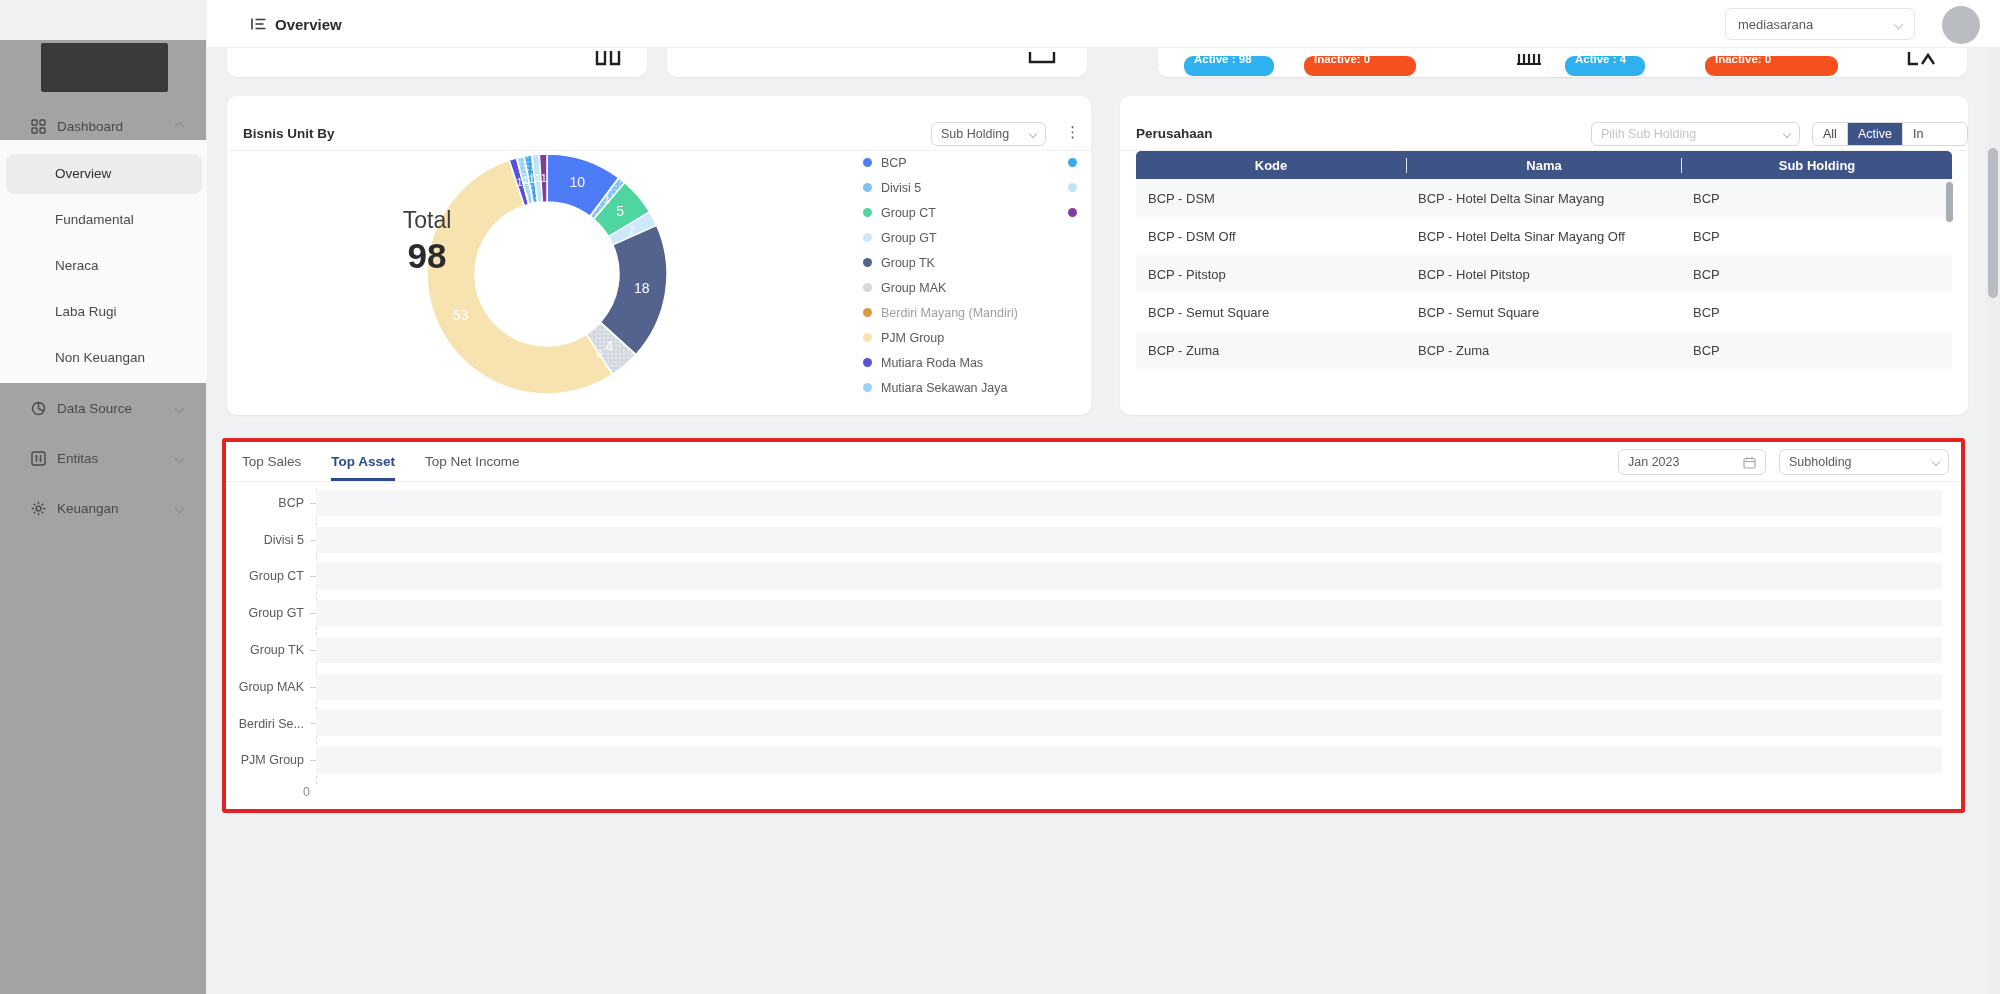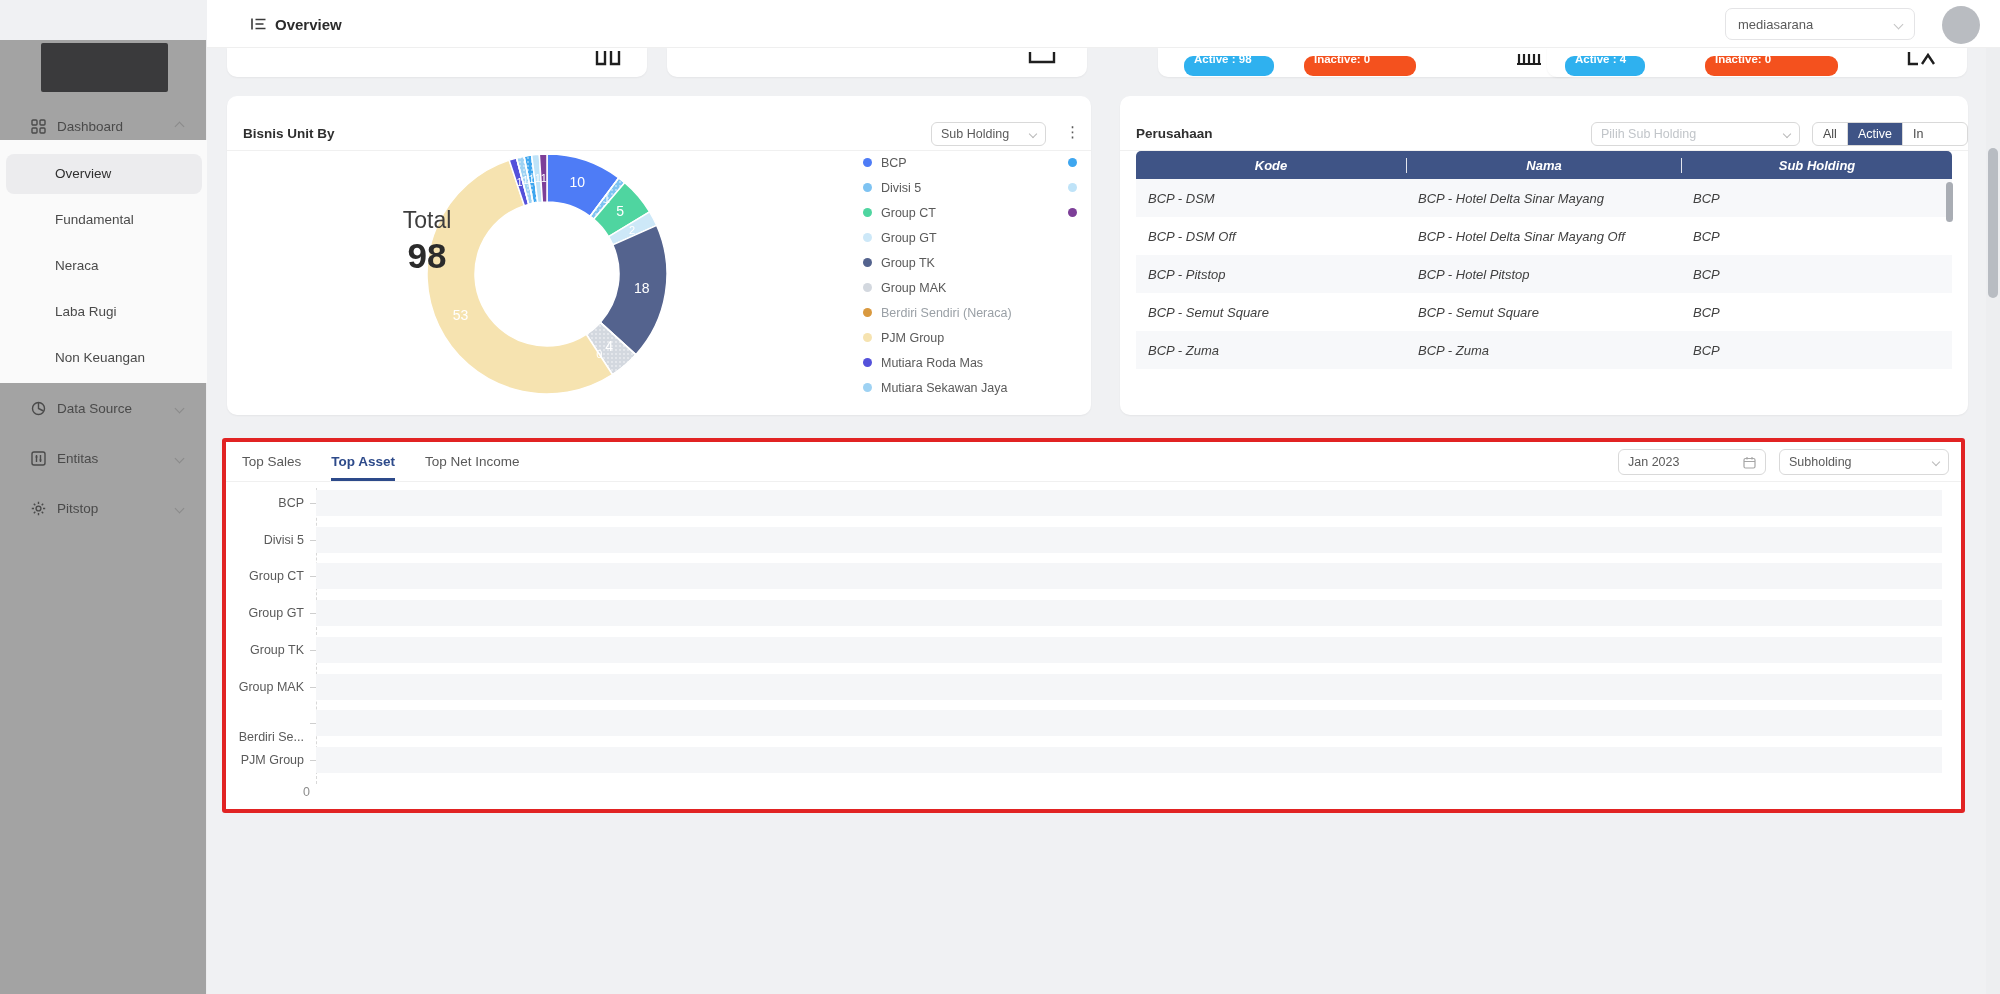--- a/index.html
+++ b/index.html
@@ -68,21 +68,21 @@
   .lg-lab.muted { color:#9aa0a6; }
 
   
   #table-card { left:913px; top:48px; width:848px; height:319px; }
   #ph-select { position:absolute; left:471px; top:6px; width:209px; }
   #segmented { position:absolute; left:692px; top:6px; height:24px; display:flex; border:1px solid #d9d9d9;
                border-radius:6px; overflow:hidden; background:#fff; }
   #segmented div { padding:0 10px; line-height:22px; font-size:12.5px; color:#4a4a4a; cursor:pointer; }
   #segmented div + div { border-left:1px solid #d9d9d9; }
   #segmented div.on { background:#3f5486; color:#fff; }
-  #ptable { position:absolute; left:16px; top:55px; width:816px;font-style:italic; }
+  #ptable { position:absolute; left:16px; top:55px; width:816px; }
   #thead { display:flex; background:#3f5486; border-radius:5px 5px 0 0; height:28px; align-items:center; position:relative; }
   #thead .th { color:#fff; font-size:13px; font-weight:bold; text-align:center; }
   #thead .th + .th { border-left:1px solid rgba(255,255,255,.85); }
   .tr { display:flex; height:38px; align-items:center; font-size:13px; color:#404040; cursor:pointer; }
   .tr:nth-child(odd) { background:#f7f8fa; }
   .td { padding-left:12px; white-space:nowrap; overflow:hidden; }
   .c1 { width:270px; } .c2 { width:275px; } .c3 { width:271px; }
   #tbl-scroll { position:absolute; left:826px; top:86px; width:7px; height:40px; border-radius:4px; background:#a9adb4; cursor:pointer; }
 
   
@@ -164,21 +164,21 @@
     <span class="chev down"></span>
   </div>
 
   <div class="side-row" style="top:443px">
     <span class="sicon">
       <svg width="17" height="17" viewBox="0 0 17 17" fill="none" stroke="#4a4a4a" stroke-width="1.4">
         <circle cx="8.5" cy="8.5" r="2.4"></circle>
         <path d="M8.5 1.8v2.2 M8.5 13v2.2 M1.8 8.5h2.2 M13 8.5h2.2 M3.8 3.8l1.5 1.5 M11.7 11.7l1.5 1.5 M13.2 3.8l-1.5 1.5 M5.3 11.7l-1.5 1.5"></path>
       </svg>
       </span>
-    <span>Pitstop</span>
+    <span>Keuangan</span>
     <span class="chev down"></span>
   </div>
 
 </div>
 
 <div id="header">
   <div id="page-title">
     <span>
       <svg width="15" height="14" viewBox="0 0 15 14" stroke="#3a3a3a" stroke-width="1.6">
         <path d="M1 1.5 v11 M4.5 2.5 h10 M4.5 7 h8 M4.5 11.5 h10"></path>
@@ -309,21 +309,21 @@
         <div class="lg-item">
           <span class="lg-dot" style="background: rgb(84, 99, 142);"></span>
           <span class="lg-lab">Group TK</span>
         </div>
         <div class="lg-item">
           <span class="lg-dot" style="background: rgb(211, 216, 223);"></span>
           <span class="lg-lab">Group MAK</span>
         </div>
         <div class="lg-item">
           <span class="lg-dot" style="background: rgb(217, 153, 63);"></span>
-          <span class="lg-lab muted">Berdiri Sendiri (Neraca)</span>
+          <span class="lg-lab muted">Berdiri Mayang (Mandiri)</span>
         </div>
         <div class="lg-item">
           <span class="lg-dot" style="background: rgb(246, 227, 176);"></span>
           <span class="lg-lab">PJM Group</span>
         </div>
         <div class="lg-item">
           <span class="lg-dot" style="background: rgb(84, 81, 218);"></span>
           <span class="lg-lab">Mutiara Roda Mas</span>
         </div>
         <div class="lg-item">
@@ -429,21 +429,21 @@
           <div class="bar-tick" style="top: 131.1px;"></div>
           <div class="bar-label" style="top: 131.1px;">Group GT</div>
           <div class="bar-band" style="top: 154.8px;"></div>
           <div class="bar-tick" style="top: 167.8px;"></div>
           <div class="bar-label" style="top: 167.8px;">Group TK</div>
           <div class="bar-band" style="top: 191.5px;"></div>
           <div class="bar-tick" style="top: 204.5px;"></div>
           <div class="bar-label" style="top: 204.5px;">Group MAK</div>
           <div class="bar-band" style="top: 228.2px;"></div>
           <div class="bar-tick" style="top: 241.2px;"></div>
-          <div class="bar-label" style="top: 255px;">Berdiri Se...</div>
+          <div class="bar-label" style="top: 242px;">Berdiri Se...</div>
           <div class="bar-band" style="top: 264.9px;"></div>
           <div class="bar-tick" style="top: 277.9px;"></div>
           <div class="bar-label" style="top: 277.9px;">PJM Group</div>
         </div>
       <div id="axis-zero">0</div>
     </div>
   </div>
 
 
   <div id="scrollbar">

